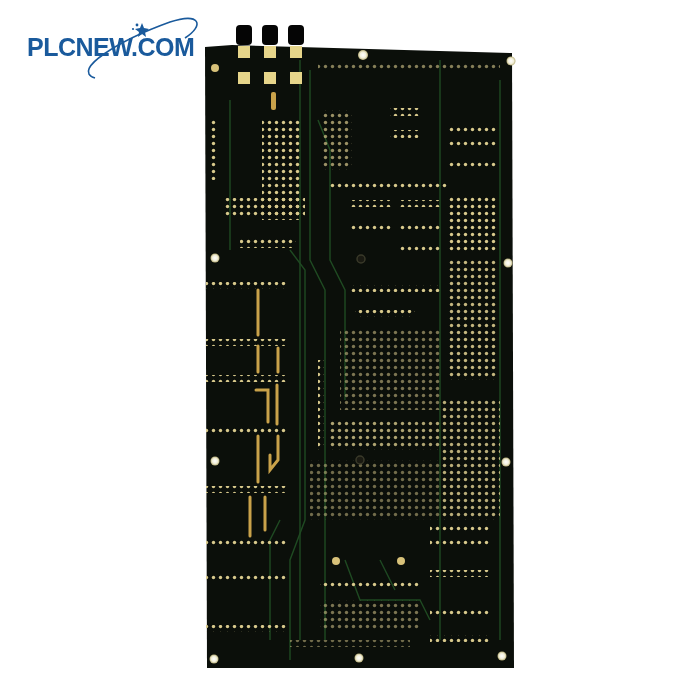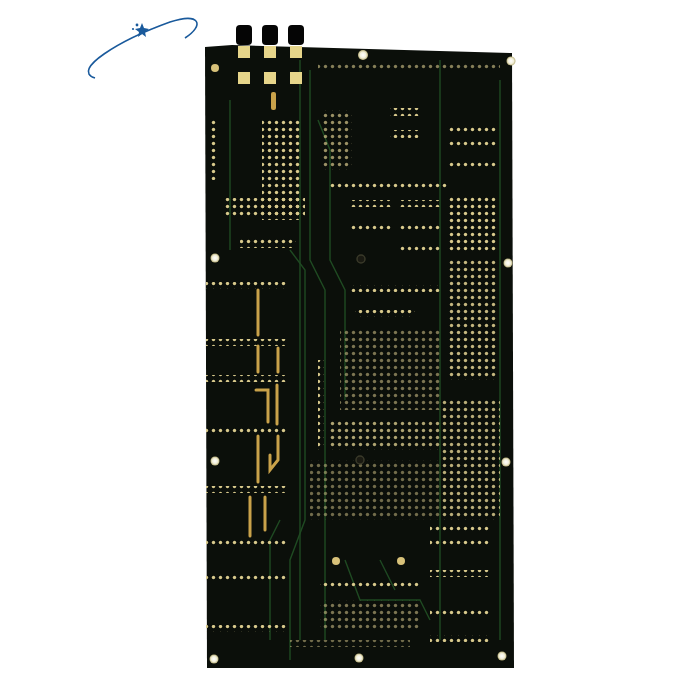--- a/index.html
+++ b/index.html
@@ -12,20 +12,21 @@
 </head>
 <body>
 
 <div class="logo">
   <svg class="logo-swoosh" width="260" height="100" viewBox="0 0 260 100">
     <path d="M95 78 C 70 70, 120 40, 170 22 C 200 12, 205 25, 185 38" fill="none" stroke="#1a5a9c" stroke-width="1.6"></path>
     <path d="M140 28 l2 -5 l2 5 l5 1 l-4 3 l1 5 l-4 -3 l-4 3 l1 -5 l-4 -3 z" fill="#1a5a9c"></path>
     <circle cx="137" cy="25" r="1.4" fill="#1a5a9c"></circle>
     <circle cx="133" cy="29" r="1.1" fill="#1a5a9c"></circle>
   </svg>
+  <div class="logo-text">PLCNEW.COM</div>
 </div>
 
 <svg class="board" width="700" height="700" viewBox="0 0 700 700">
   <defs>
     <radialGradient id="hole" cx="50%" cy="50%" r="50%">
       <stop offset="0%" stop-color="#ffffff"></stop>
       <stop offset="60%" stop-color="#f1eed8"></stop>
       <stop offset="100%" stop-color="#b9b07a"></stop>
     </radialGradient>
     <pattern id="padrow" width="7" height="7" patternUnits="userSpaceOnUse">

